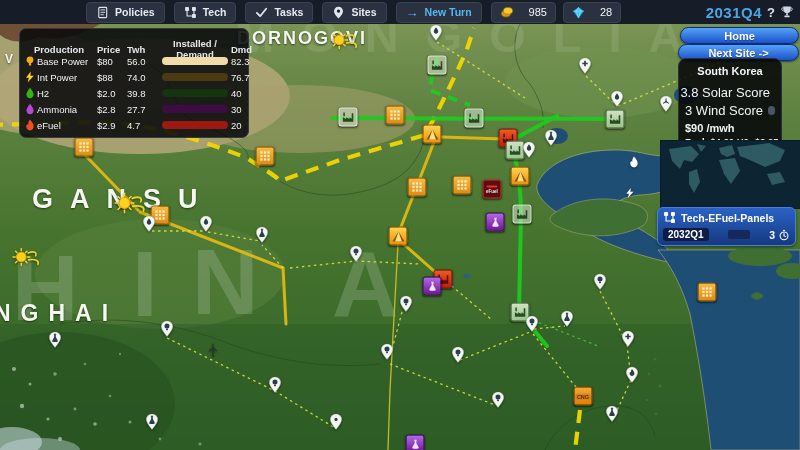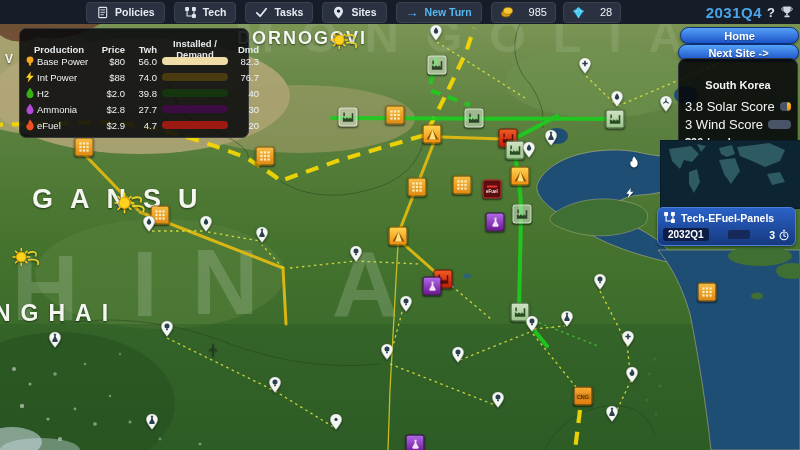--- a/index.html
+++ b/index.html
@@ -47,36 +47,36 @@
   .pin svg{display:block;filter:drop-shadow(0 1px 1px rgba(0,0,0,.5));}
   .loose{position:absolute;transform:translate(-50%,-50%);z-index:4;}
   .loose svg{display:block;filter:drop-shadow(0 1px 1px rgba(0,0,0,.45));}
   
   .prod{position:absolute;left:19px;top:28px;width:230px;background:rgba(8,9,11,0.88);border:1px solid #36383c;
         border-radius:7px;z-index:40;padding:9px 4px 4px 4px;box-sizing:border-box;color:#f0f2f4;}
   .phead,.prow{display:grid;grid-template-columns:13px 60px 30px 32px 72px 30px;align-items:center;height:16px;}
   .phead{height:15px;font-size:9.5px;font-weight:bold;color:#e6e9ec;}
   .phead .h-prod{grid-column:1/3;padding-left:10px;}
   .prow{font-size:9.5px;font-weight:normal;}
-  .num{text-align:right;padding-right:2px;}
+  .num{padding-right:2px;}
   .cent{text-align:center;}
   .rowic{width:12px;height:12px;}
   .bar-track{height:8px;border-radius:4px;margin:0 3px;overflow:hidden;position:relative;}
   .bar-fill{height:100%;border-radius:4px 0 0 4px;}
   .t0{background:#f0dca6;} .b0{background:linear-gradient(180deg,#f8b83c,#e08800);}
   .t1{background:#4a3a10;} .b1{background:linear-gradient(180deg,#ffd24a,#eba50a);}
   .t2{background:#15350e;} .b2{background:linear-gradient(180deg,#55c92e,#1f9406);}
   .t3{background:#3c0d42;} .b3{background:linear-gradient(180deg,#d13ae2,#9409ad);}
   .t4{background:#9c1a12;} .b4{background:linear-gradient(180deg,#f85545,#d42014);}
   .ic-bulb{color:#f5a81c;} .ic-bolt{color:#ffd21e;} .ic-h2{color:#35b315;} .ic-amm{color:#b24ad6;} .ic-fl{color:#f05020;}
   .btn-blue{position:absolute;background:linear-gradient(180deg,#55a2f8,#1c52c8);border:1px solid #0c2f7a;border-radius:9px;
             color:#fff;font-weight:bold;font-size:11px;display:flex;align-items:center;justify-content:center;
             z-index:40;cursor:pointer;text-shadow:0 1px 1px rgba(0,0,0,.4);box-shadow:0 1px 2px rgba(0,0,0,.5);}
-  .info{position:absolute;left:678px;top:58px;width:120px;background:rgba(5,6,8,0.87);border:1px solid #2e3034;
-        border-radius:8px;z-index:40;color:#f2f4f6;padding:20px 6px 5px 6px;box-sizing:border-box;}
+  .info{position:absolute;left:678px;top:58px;width:104px;background:rgba(5,6,8,0.87);border:1px solid #2e3034;
+        border-radius:8px;z-index:40;color:#f2f4f6;padding:6px 6px 5px 6px;box-sizing:border-box;}
   .info .title{text-align:center;font-size:11px;font-weight:bold;margin-bottom:8px;}
   .score-row{display:flex;align-items:center;justify-content:flex-end;gap:5px;height:14px;margin-bottom:4px;}
   .score-txt{font-size:13px;font-weight:normal;white-space:nowrap;}
   .score-bar{width:36px;height:9px;border-radius:4px;background:#4a5468;overflow:hidden;display:flex;justify-content:flex-end;}
   .score-fill{height:100%;background:linear-gradient(180deg,#ffc226,#f09208);border-radius:4px;}
   .info .price{font-size:11px;font-weight:bold;margin-top:5px;}
   .info .fuel{font-size:9.5px;font-weight:bold;margin-top:2px;white-space:nowrap;}
   .worldmap{position:absolute;left:660px;top:140px;width:140px;height:67px;z-index:40;background:#0d2433;
             border:1px solid #0a1a26;cursor:pointer;}
   .techp{position:absolute;left:657px;top:207px;width:139px;height:39px;z-index:40;border-radius:6px;

